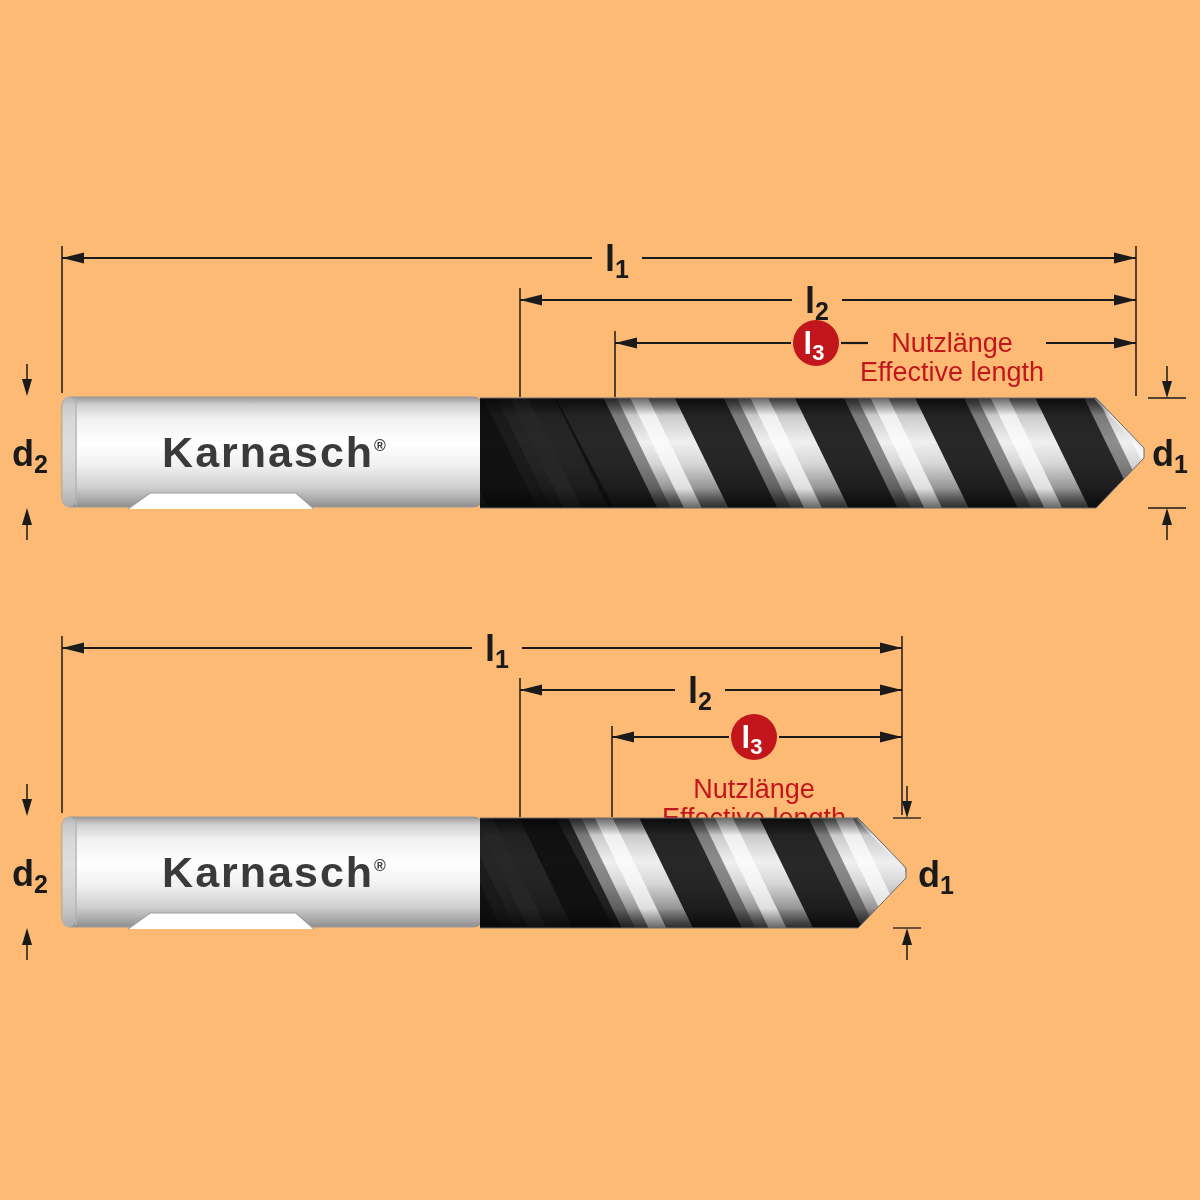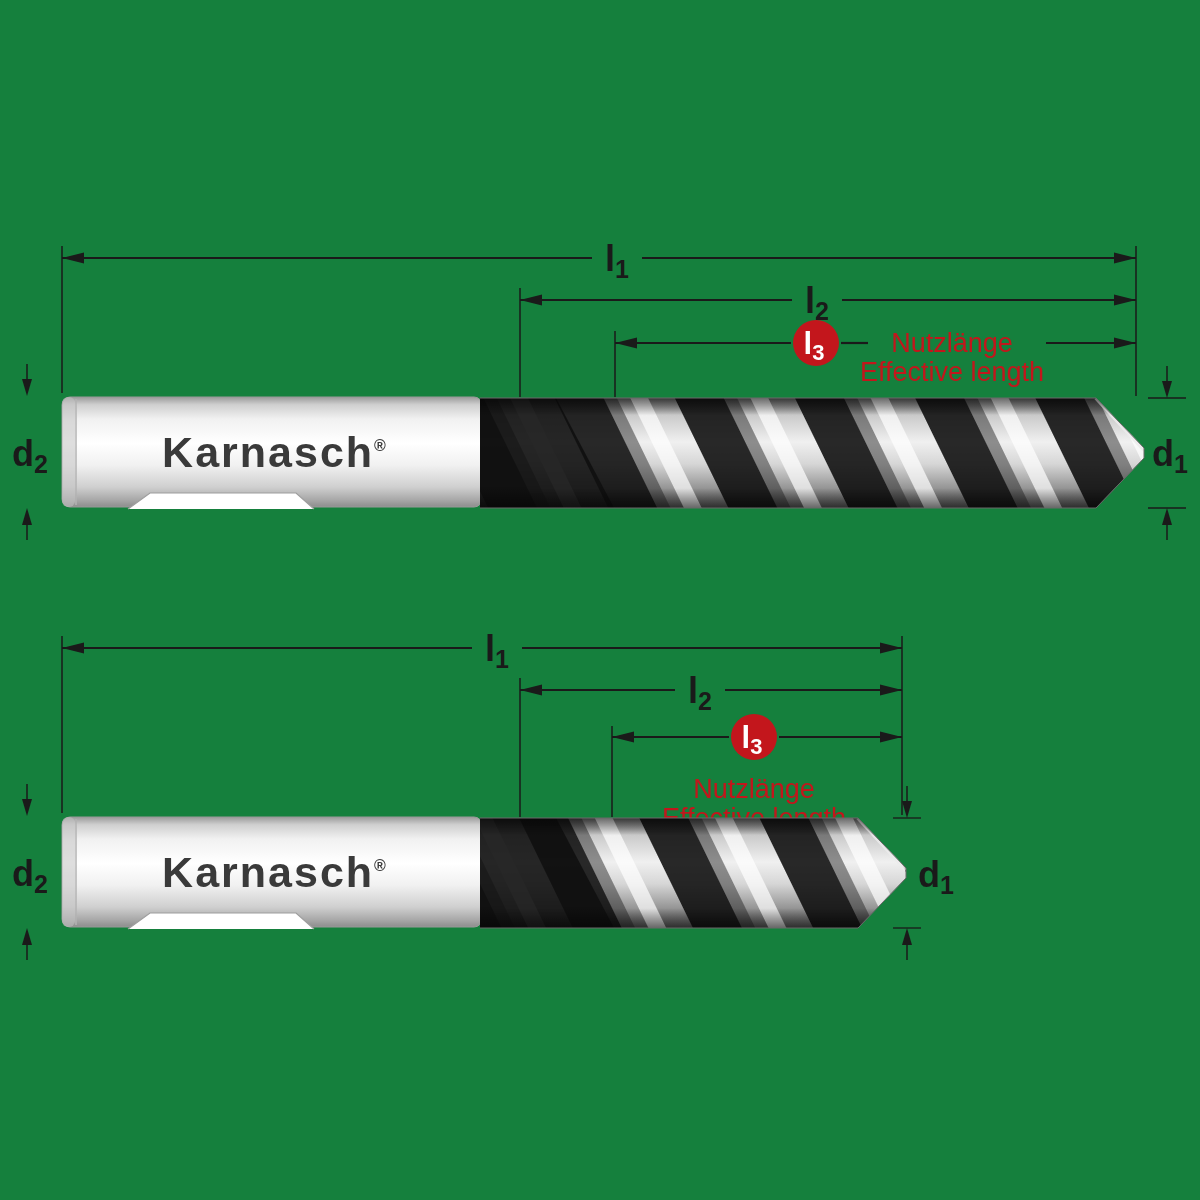--- a/index.html
+++ b/index.html
@@ -1,16 +1,16 @@
 <!DOCTYPE html>
 <html><head>
 <meta charset="utf-8">
 <style>
   html,body{margin:0;padding:0;background:#ffffff;}
-  .canvas{position:relative;width:1200px;height:1200px;background:#15803d;overflow:hidden;}
+  .canvas{position:relative;width:1200px;height:1200px;background:#fdba74;overflow:hidden;}
   svg{display:block;}
   .dl{stroke:#1a1a1a;stroke-width:2.2;fill:none;}
   .ext{stroke:#1a1a1a;stroke-width:1.5;fill:none;}
   .tick{stroke:#1a1a1a;stroke-width:1.3;fill:none;}
   .ah{fill:#1a1a1a;stroke:none;}
   .dimtext{font-family:"Liberation Sans",sans-serif;font-size:36px;font-weight:600;fill:#1a1a1a;}
   .sub{font-size:25px;}
   .circletext{font-family:"Liberation Sans",sans-serif;font-size:31px;font-weight:700;fill:#ffffff;}
   .circlesub{font-size:22px;}
   .redtext{font-family:"Liberation Sans",sans-serif;font-size:27px;font-weight:500;fill:#c3161c;}

